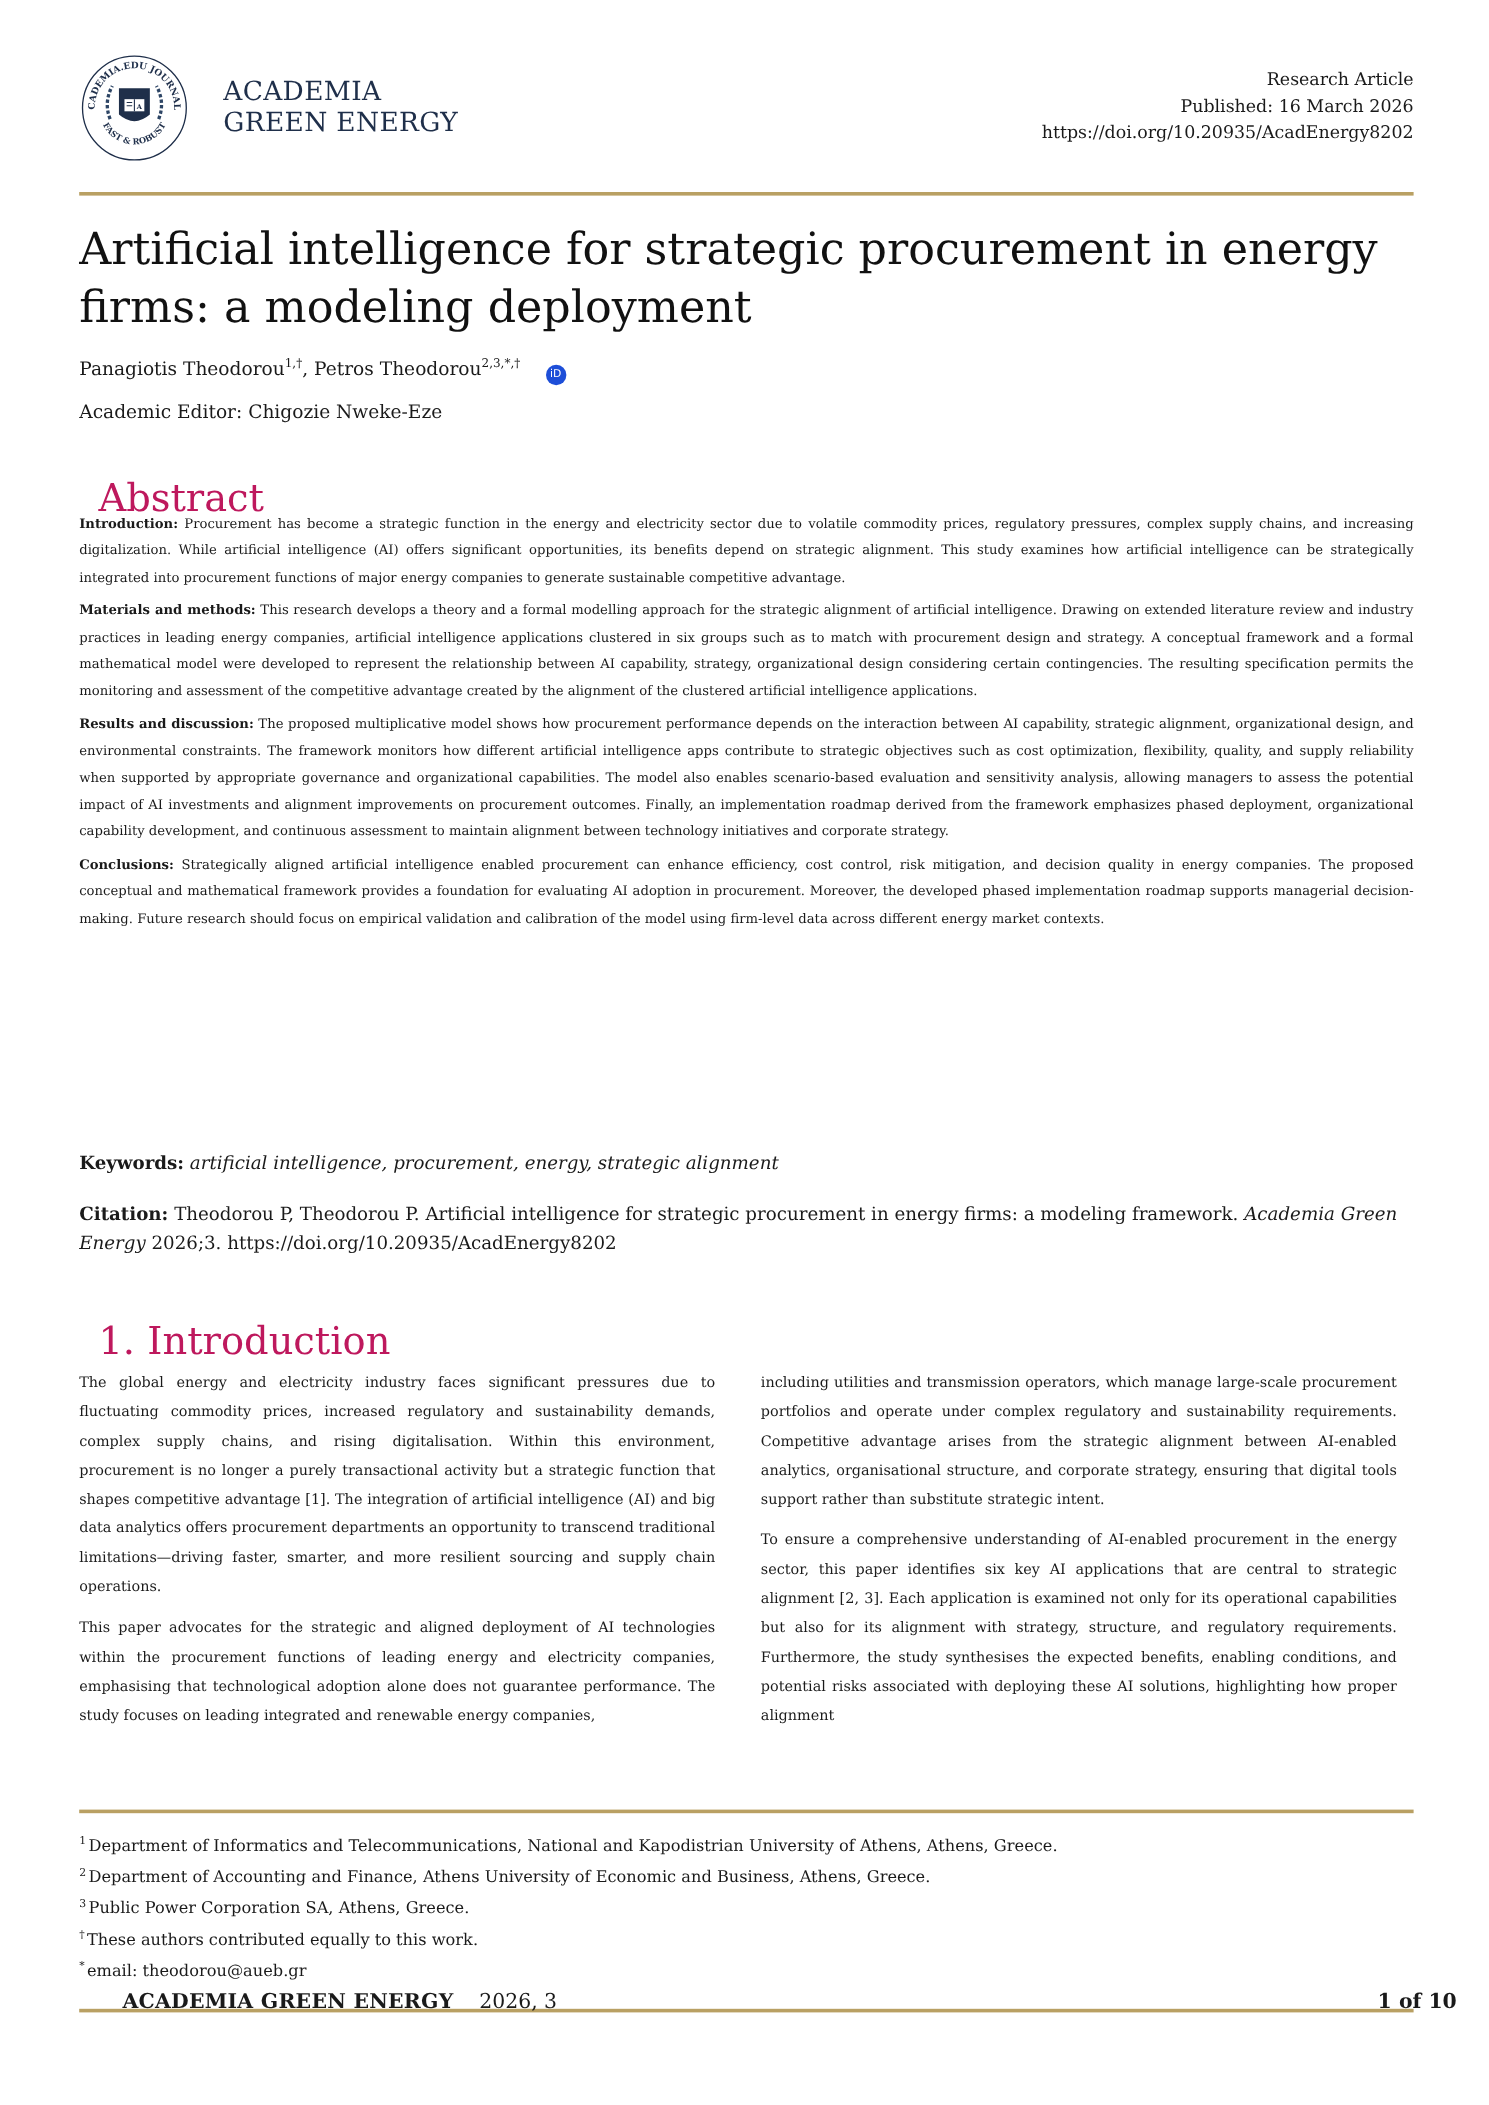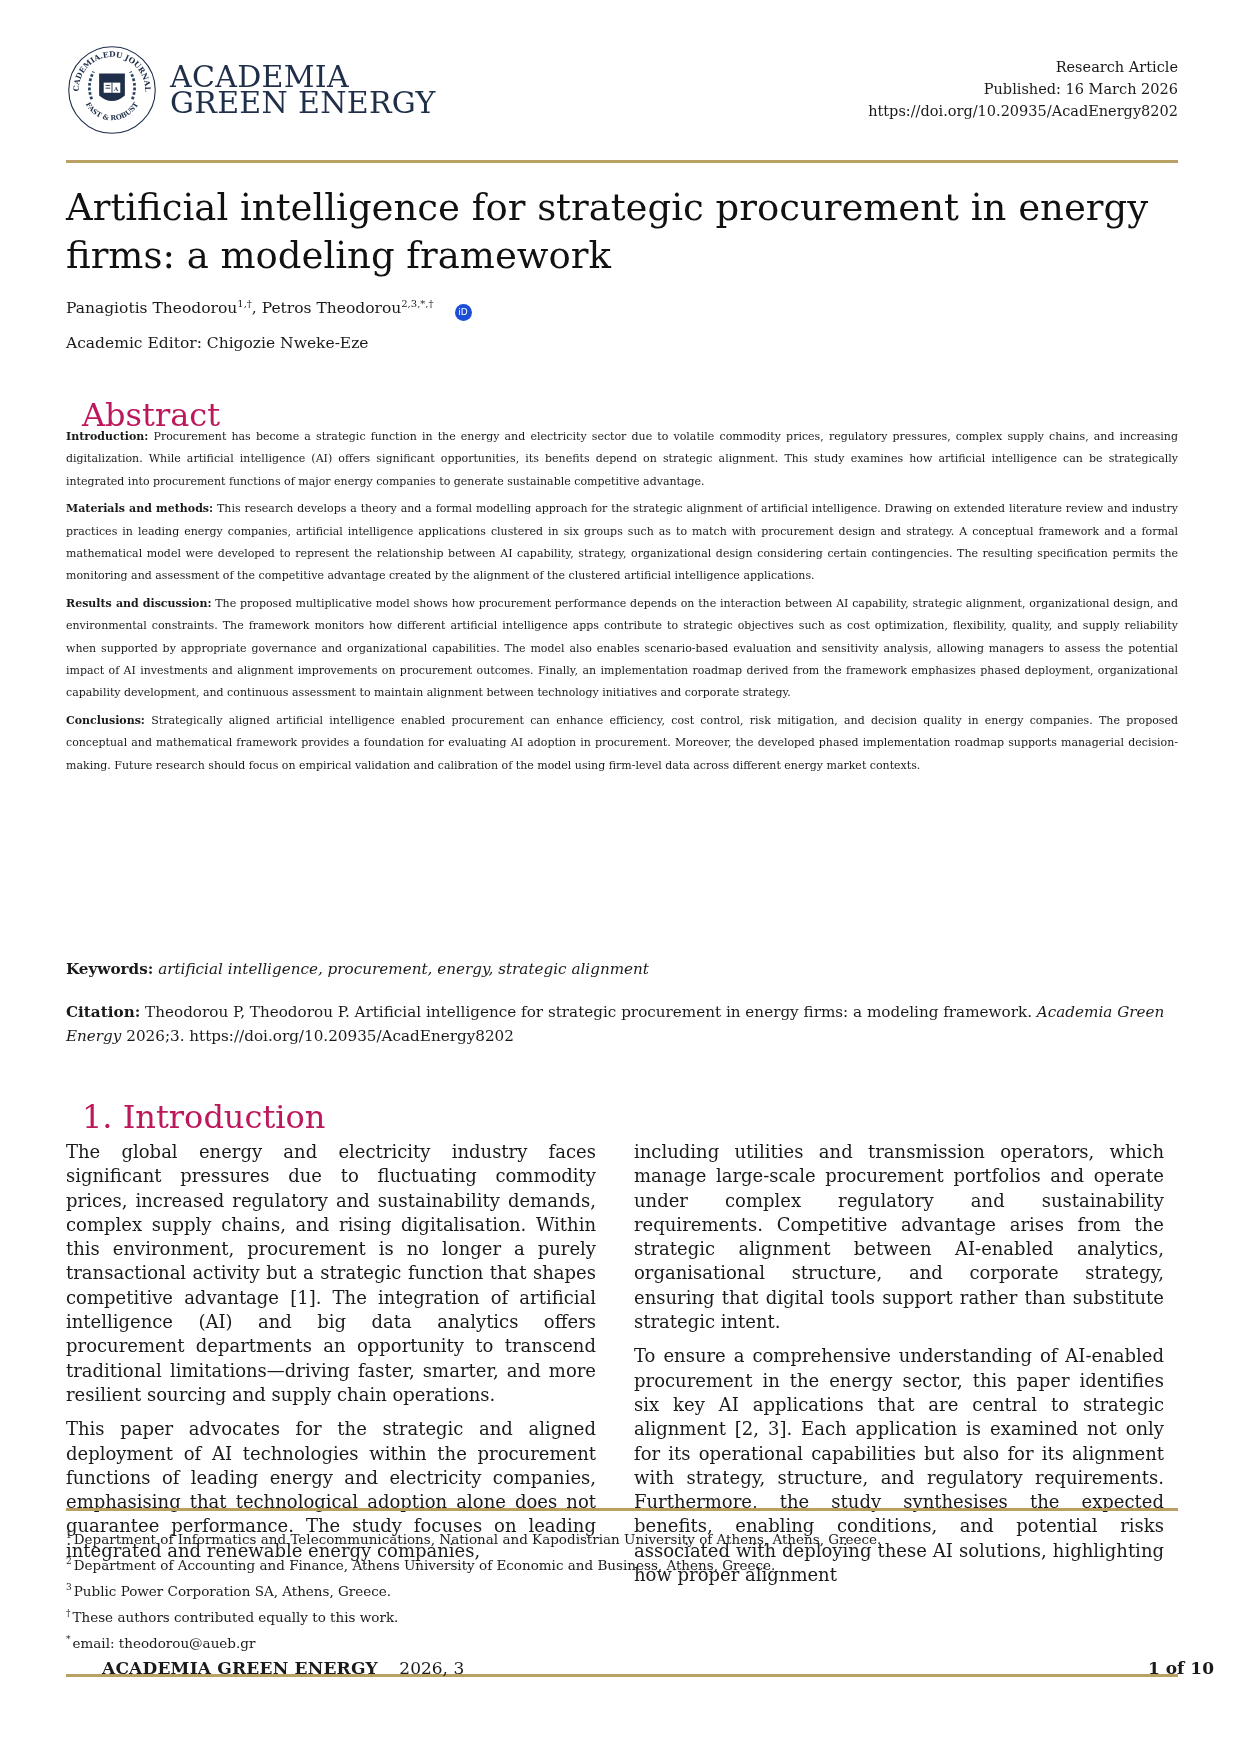--- a/index.html
+++ b/index.html
@@ -4,43 +4,43 @@
 <style>
   html, body { margin: 0; padding: 0; background: #ffffff; }
   body { width: 1241px; height: 1754px; position: relative; overflow: hidden;
          font-family: "DejaVu Serif", "Liberation Serif", serif; color: #1a1a1a; }
   .page { position: absolute; left: 66px; top: 0; width: 1112px; }
 
   
   .header { position: absolute; top: 44px; left: 0; width: 1112px; height: 100px; }
   .logo { position: absolute; left: 0; top: 0; display: flex; align-items: center; }
   .seal { width: 92px; height: 92px; }
-  .brand { margin-left: 12px; font-family: "DejaVu Serif", serif; color: #1f2f4a;
-           font-size: 30px; line-height: 26px; letter-spacing: 0.3px; }
+  .brand { margin-left: 28px; font-family: "DejaVu Serif", serif; color: #1f2f4a;
+           font-size: 22px; line-height: 26px; letter-spacing: 0.3px; }
   .meta { position: absolute; right: 0; top: 12px; text-align: right; font-size: 14.5px; line-height: 22px; color: #1a1a1a; }
 
   .rule { position: absolute; left: 0; width: 1112px; height: 3px; background: #b9a063; }
 
   .title { position: absolute; left: 0; top: 184px; width: 1112px; font-size: 37px; line-height: 48px; font-weight: normal; margin: 0; color: #111; }
   .authors { position: absolute; left: 0; top: 298px; font-size: 15.5px; }
   .authors sup { font-size: 10px; }
   .orcid { display: inline-block; width: 17px; height: 17px; border-radius: 50%; background: #1d4ed8; color: #fff;
            font-family: "DejaVu Sans", sans-serif; font-size: 9px; line-height: 17px; text-align: center; vertical-align: -2px; margin-left: 21px; }
   .editor { position: absolute; left: 0; top: 334px; font-size: 15.5px; }
 
   .h-section { position: absolute; left: 0; margin: 16px; font-weight: normal; color: #be185d; font-size: 32px; }
 
   .abstract { position: absolute; left: 0; top: 426px; width: 1112px; font-size: 11px; line-height: 22.4px; text-align: justify; hyphens: auto; }
   .abstract p { margin: 0 0 5px 0; }
   .abstract b { font-weight: bold; }
 
   .keywords { position: absolute; left: 0; top: 960px; width: 1112px; font-size: 15.2px; }
   .citation { position: absolute; left: 0; top: 1000px; width: 1112px; font-size: 15.2px; line-height: 24px; }
 
-  .col { position: absolute; top: 1140px; width: 530px; font-size: 18px; line-height: 24.3px; text-align: justify; }
+  .col { position: absolute; top: 1140px; width: 530px; font-size: 12px; line-height: 24.3px; text-align: justify; }
   .col p { margin: 0 0 10px 0; }
   .col-left { left: 0; }
   .col-right { left: 568px; }
 
   .footnotes { position: absolute; left: 0; top: 1524px; width: 1112px; font-size: 13.5px; line-height: 22.5px; }
   .footnotes div sup { font-size: 9px; margin-right: 2px; }
 
   .footer { position: absolute; left: 0; top: 1658px; width: 1112px; font-size: 17px; margin-left: 36px; }
   .footer .journal { font-weight: bold; letter-spacing: 0.2px; }
   .footer .vol { margin-left: 16px; }
@@ -80,21 +80,21 @@
     </div>
     <div class="meta">
       <div>Research Article</div>
       <div>Published: 16 March 2026</div>
       <div>https://doi.org/10.20935/AcadEnergy8202</div>
     </div>
   </div>
 
   <div class="rule" style="top:160px;"></div>
 
-  <h1 class="title">Artificial intelligence for strategic procurement in energy firms: a modeling framework</h1>
+  <h1 class="title">Artificial intelligence for strategic procurement in energy firms: a modeling deployment</h1>
 
   <div class="authors">
     <span>Panagiotis Theodorou</span><sup>1,†</sup><span>, </span><span>Petros Theodorou</span><sup>2,3,*,†</sup><span class="orcid">iD</span>
   </div>
   <div class="editor">Academic Editor: Chigozie Nweke-Eze</div>
 
   <h2 class="h-section" style="top:380px;">Abstract</h2>
 
   <div class="abstract">
     <p><b>Introduction:</b> <span>Procurement has become a strategic function in the energy and electricity sector due to volatile commodity prices, regulatory pressures, complex supply chains, and increasing digitalization. While artificial intelligence (AI) offers significant opportunities, its benefits depend on strategic alignment. This study examines how artificial intelligence can be strategically integrated into procurement functions of major energy companies to generate sustainable competitive advantage.</span></p>

